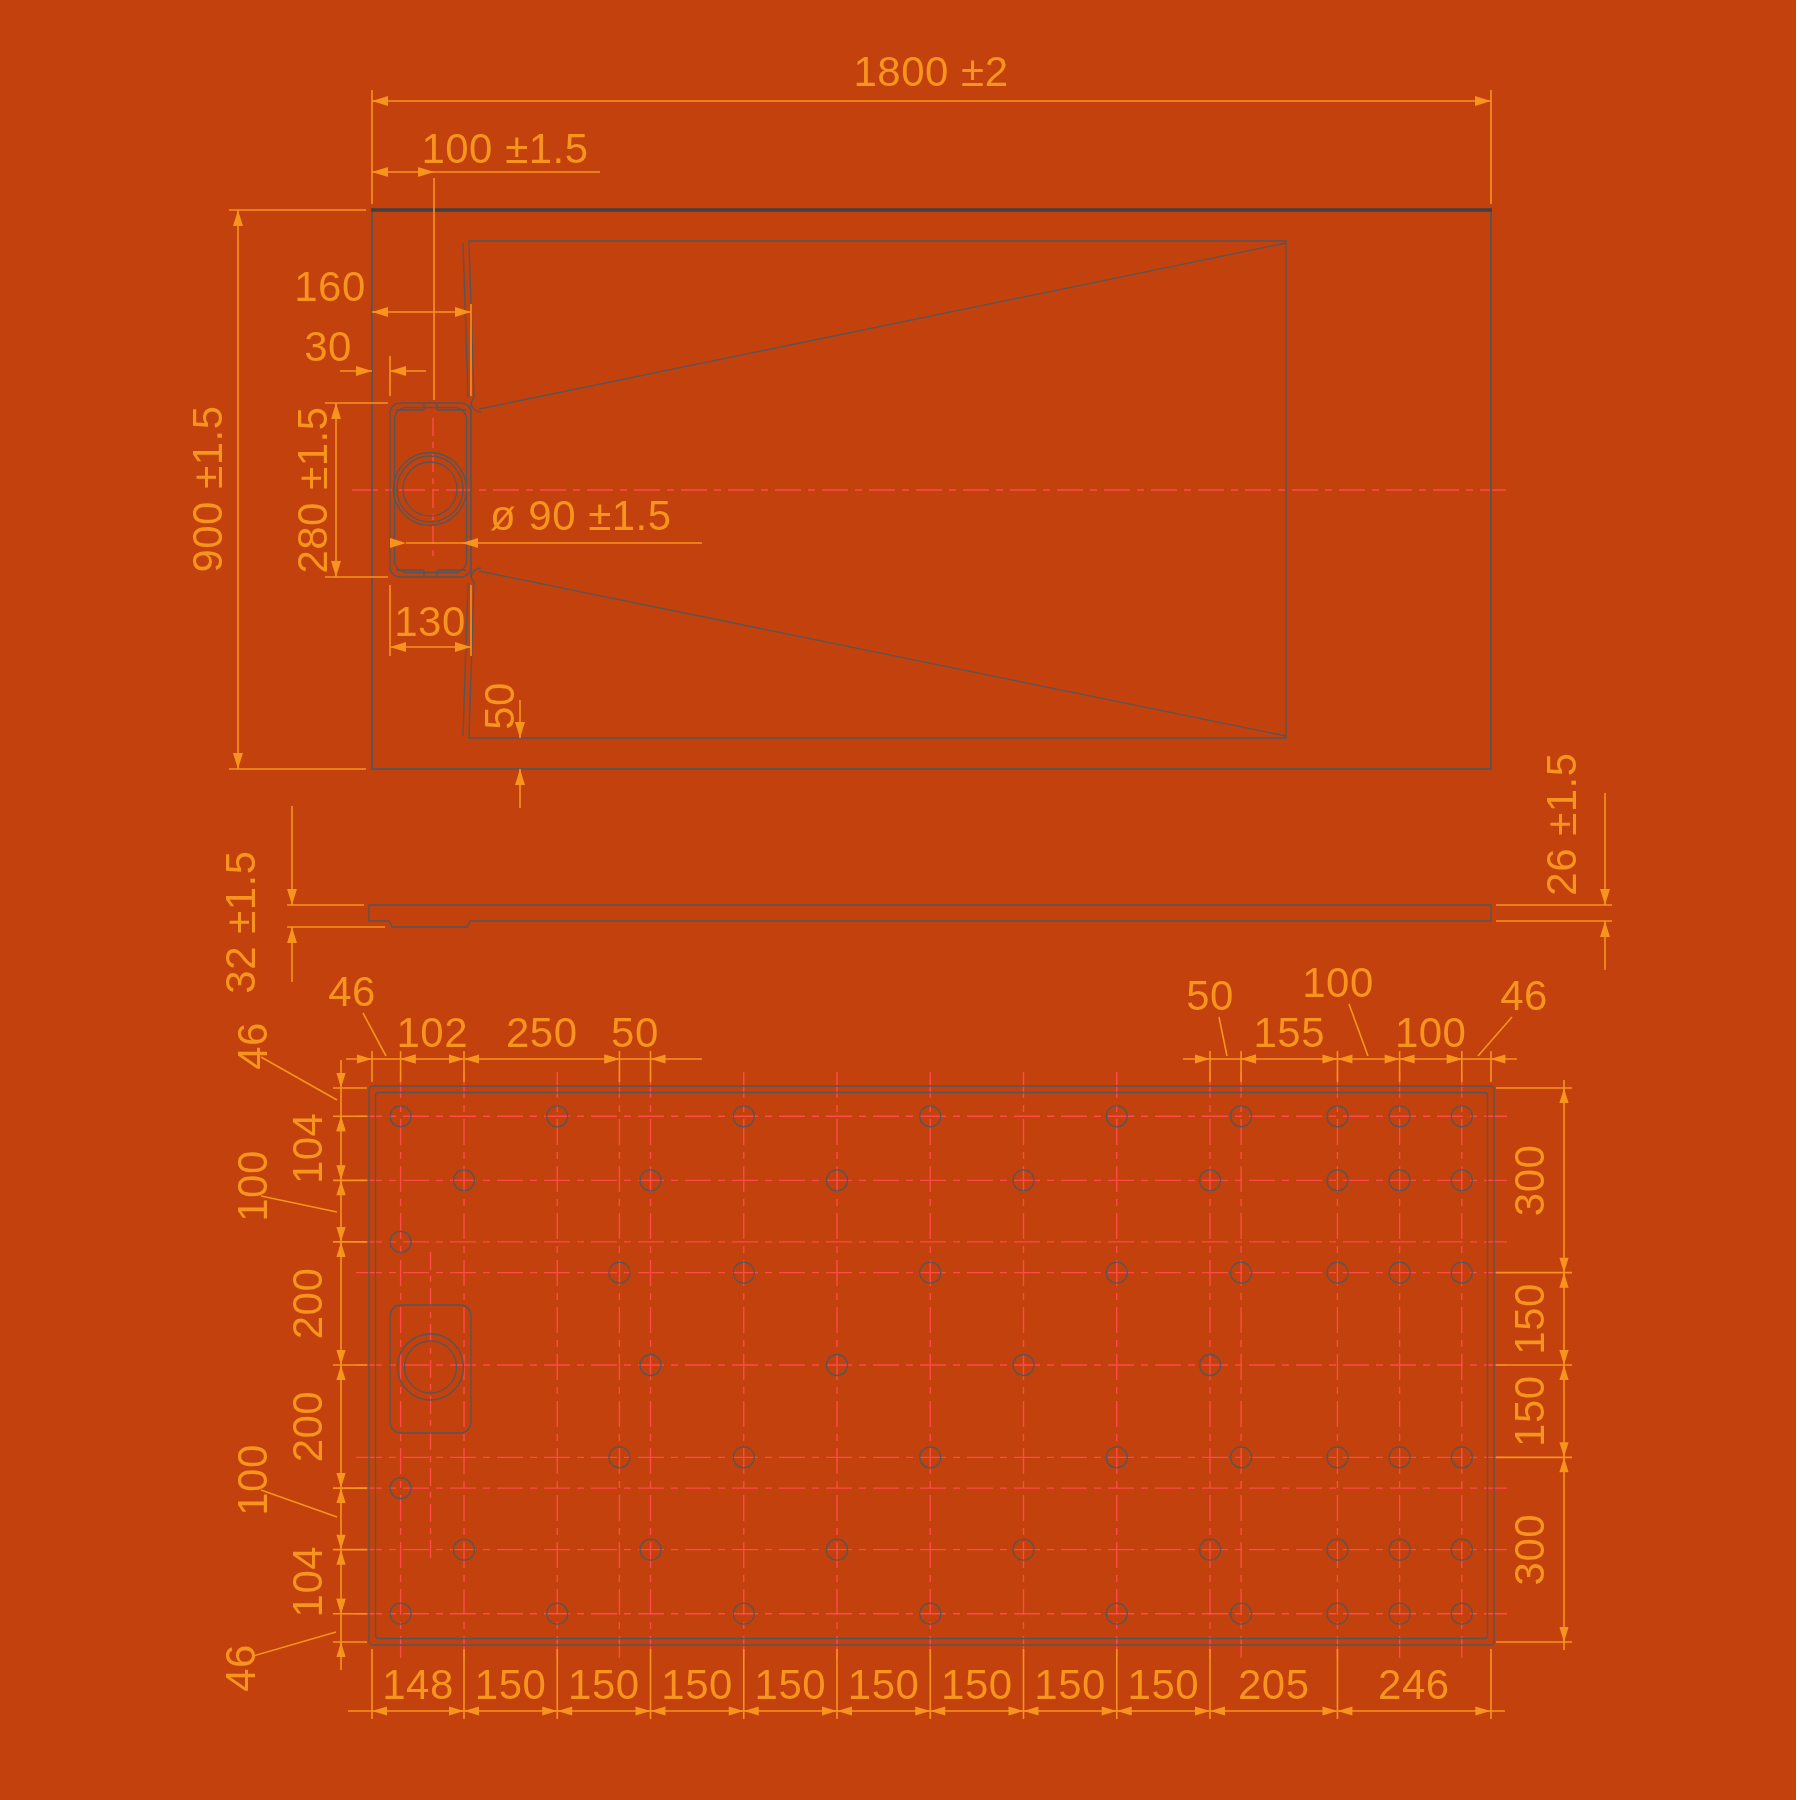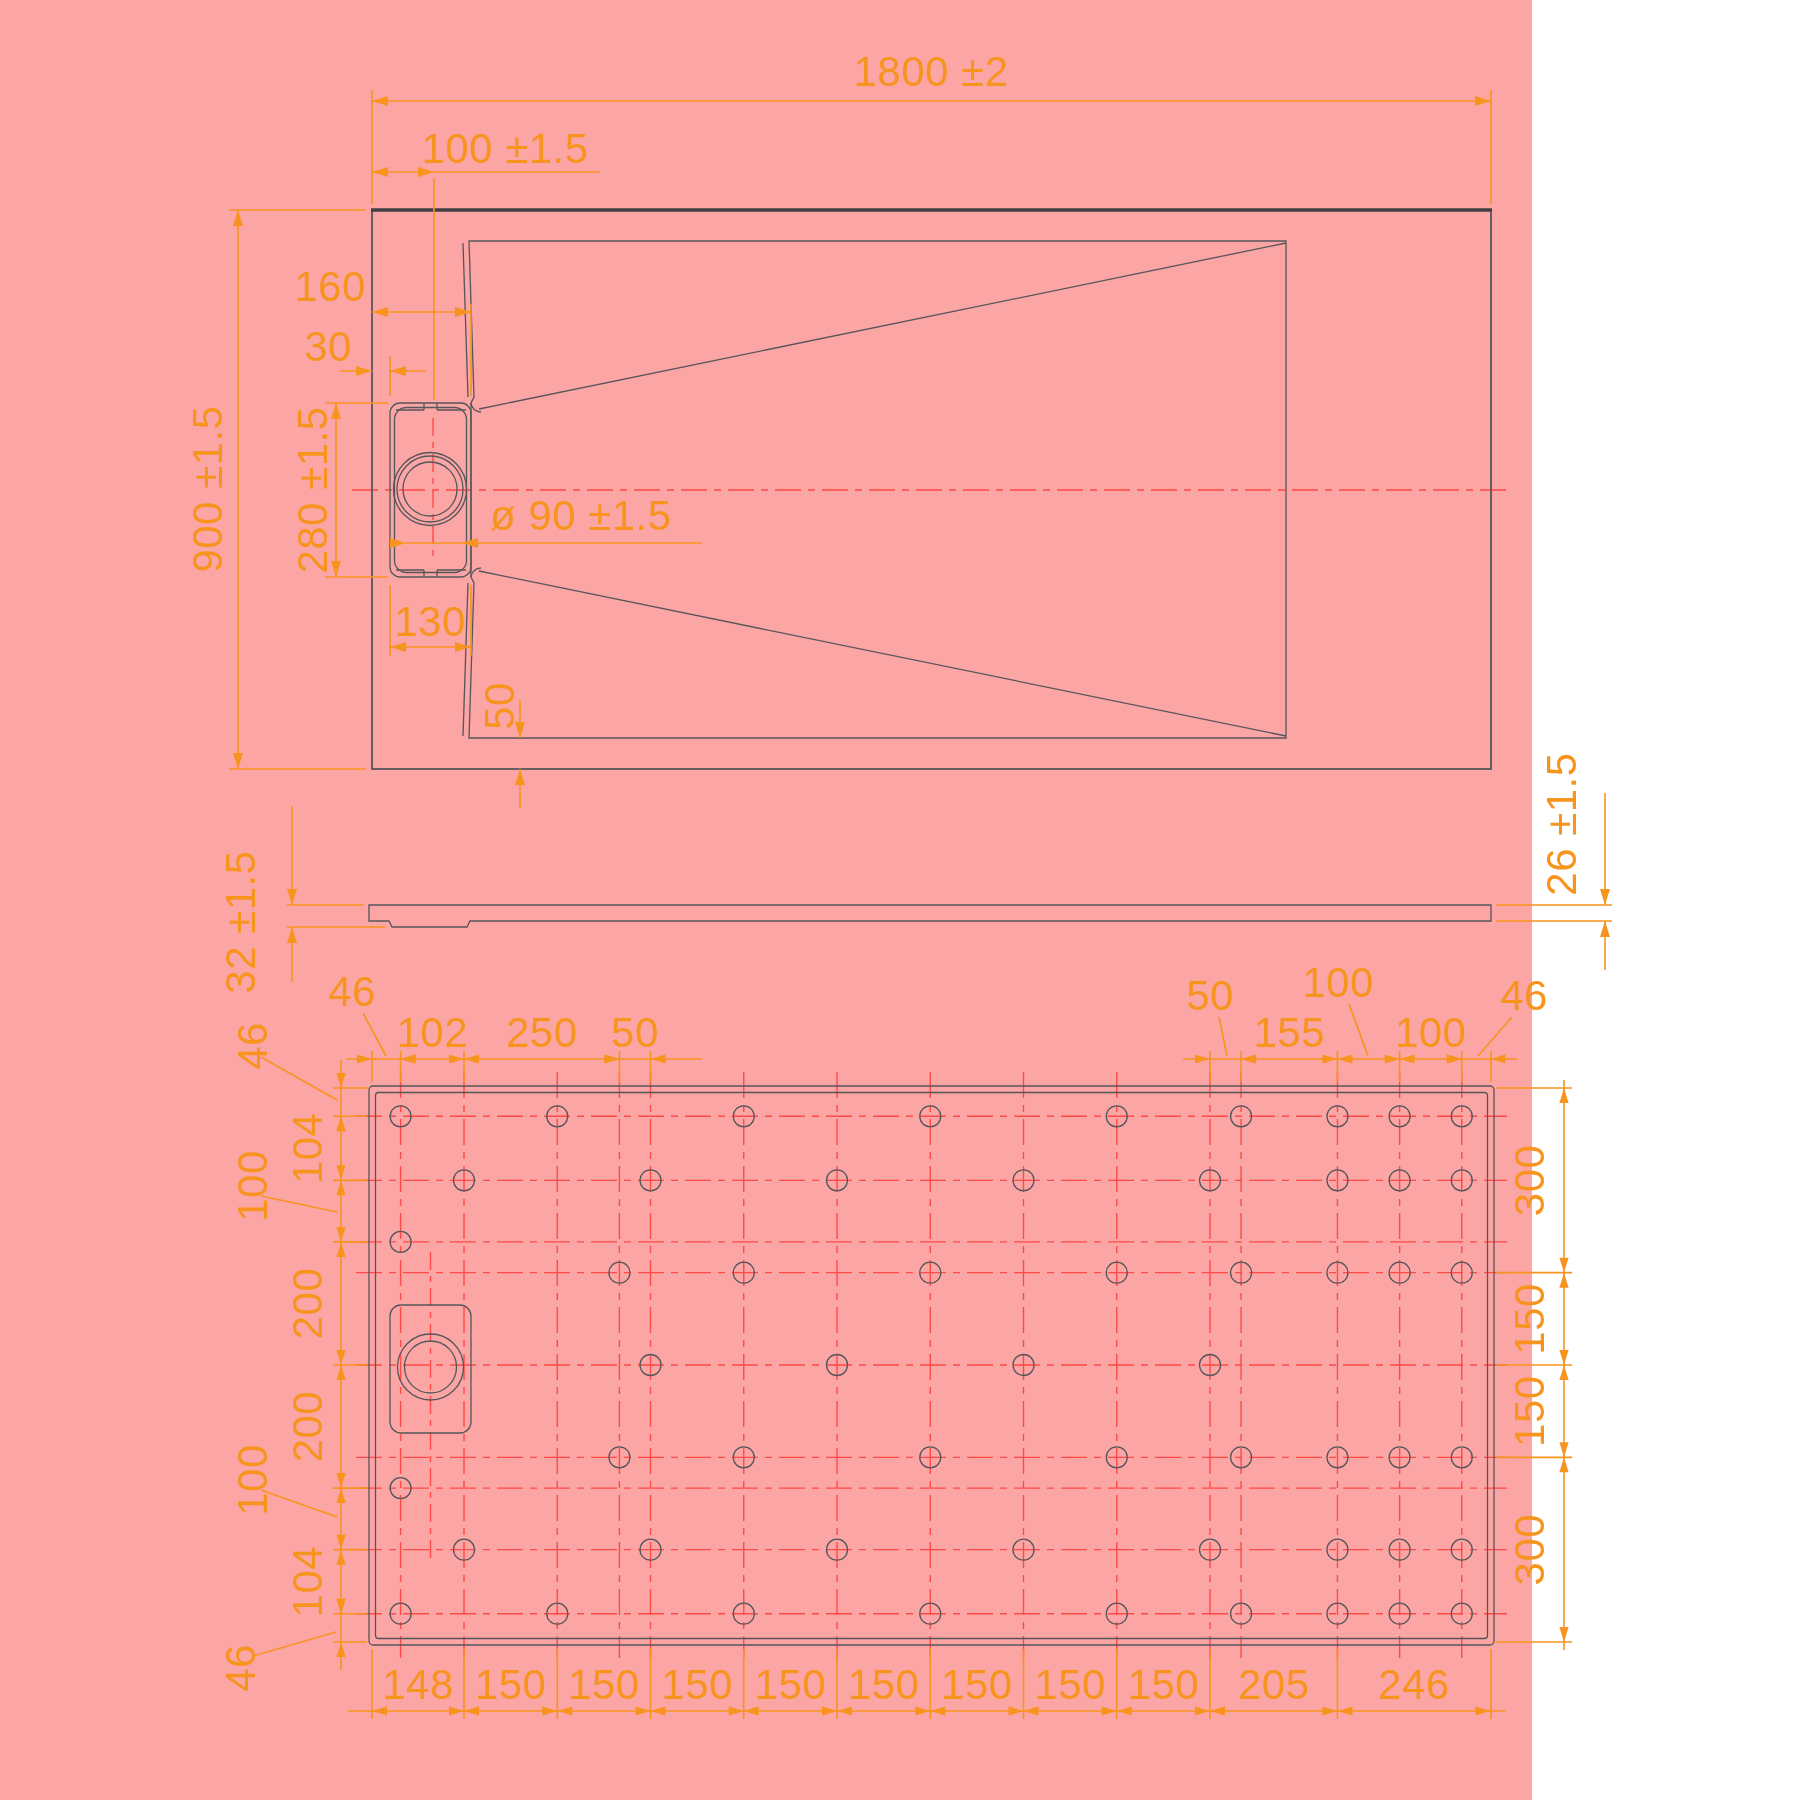--- a/index.html
+++ b/index.html
@@ -1,16 +1,16 @@
 <!DOCTYPE html>
 <html><head>
 <meta charset="utf-8">
 <style>
   html,body{margin:0;padding:0;background:#ffffff;}
-  #stage{width:1532px;height:1800px;position:relative;background:#fca5a5;}
+  #stage{width:1796px;height:1800px;position:relative;background:#c2410c;}
   svg{display:block;}
   text{font-family:"Liberation Sans", sans-serif;fill:#F7941E;font-size:42px;letter-spacing:0.5px;}
   .thin{stroke:#55565A;stroke-width:1.3;fill:none;}
   .med{stroke:#55565A;stroke-width:1.8;fill:none;}
   .bold{stroke:#3f4043;stroke-width:3.6;fill:none;}
   .dim{stroke:#F7941E;stroke-width:1.6;fill:none;}
   .dimfill{fill:#F7941E;stroke:none;}
   .red{stroke:#FF4A47;stroke-width:1.4;fill:none;stroke-dasharray:26 7 7 7;}
   .redsolid{stroke:#FF4A47;stroke-width:1.4;fill:none;stroke-dasharray:18 6 6 6;}
 </style>

